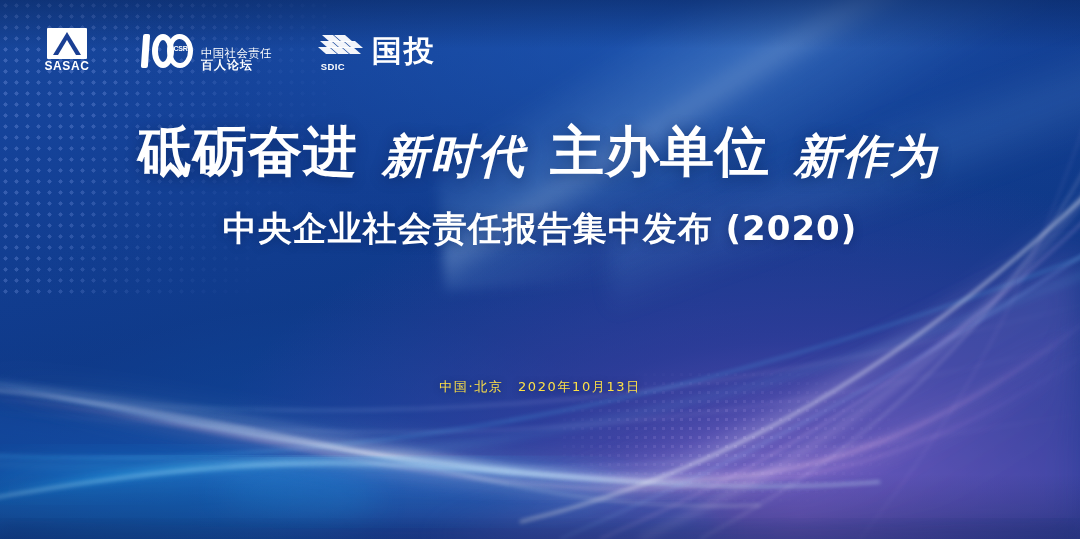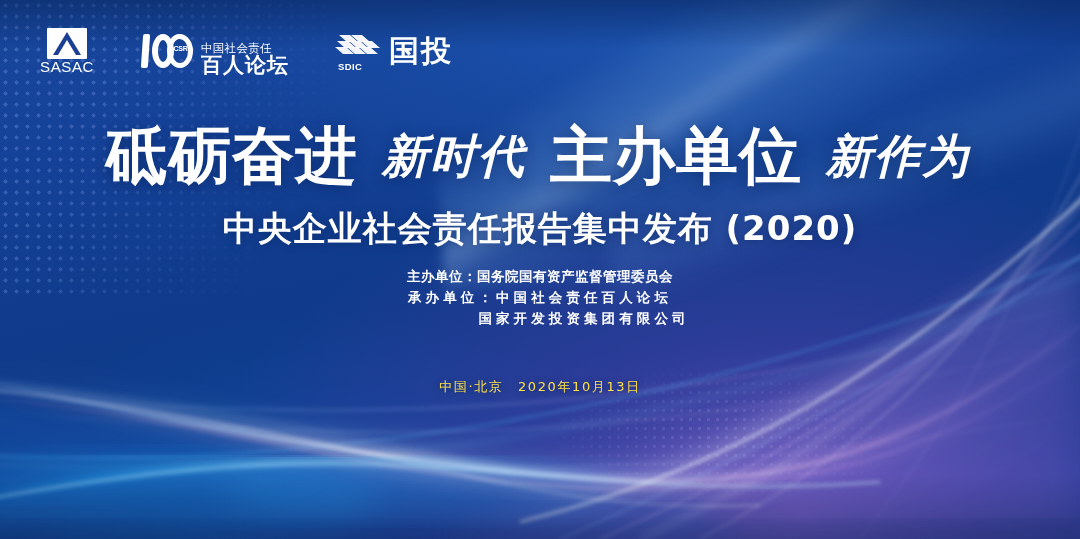--- a/index.html
+++ b/index.html
@@ -116,22 +116,22 @@
     position: absolute;
     left: 50%; top: 12px;
     transform: translateX(-50%);
     width: 0; height: 0;
     border-left: 9px solid transparent;
     border-right: 9px solid transparent;
     border-bottom: 15px solid #ffffff;
   }
   .logo-sasac .wm {
     margin-top: 1px;
-    font-size: 15px;
-    font-weight: normal;
+    font-size: 12px;
+    font-weight: bold;
     letter-spacing: 0.6px;
     color: #ffffff;
     line-height: 13px;
     font-family: "Liberation Sans", sans-serif;
   }
 
   .logo-csr {
     margin-left: 48px;
     display: flex; align-items: center; gap: 7px;
   }
@@ -174,21 +174,21 @@
   }
   .logo-csr .ztext { line-height: 1.05; margin-top: 16px; }
   .logo-csr .ztext .t1 {
     font-size: 11.5px;
     letter-spacing: 0.3px;
     color: #fff;
     font-family: "DejaVu Sans", sans-serif;
     white-space: nowrap;
   }
   .logo-csr .ztext .t2 {
-    font-size: 21px;
+    font-size: 12px;
     font-weight: bold;
     letter-spacing: 1px;
     color: #fff;
     font-family: "DejaVu Sans", sans-serif;
     white-space: nowrap;
   }
 
   .logo-sdic {
     margin-left: 46px;
     display: flex; align-items: center; gap: 8px;
@@ -219,24 +219,24 @@
   
   .headline {
     position: absolute;
     left: 0; right: 0; top: 120px;
     text-align: center;
     white-space: nowrap;
     color: #ffffff;
     text-shadow: 0 2px 14px rgba(5,25,70,0.45);
   }
   .headline .seg {
-    font-size: 62px;
+    font-size: 54px;
     line-height: 72px;
     font-weight: bold;
-    font-family: Liberation Serif, serif;
+    font-family: Liberation Mono, monospace;
     letter-spacing: 1px;
     vertical-align: middle;
   }
   .headline .seg.calli {
     font-size: 46px;
     font-style: italic;
     font-weight: bold;
     letter-spacing: 2px;
     font-family: "DejaVu Serif", serif;
     padding: 0 4px;
@@ -435,21 +435,16 @@
     </div>
 
   </div>
 
   <div class="headline">
     <span class="seg">砥砺奋进</span><span class="gap"></span><span class="seg calli">新时代</span><span class="gap"></span><span class="seg">主办单位</span><span class="gap"></span><span class="seg calli">新作为</span>
   </div>
 
   <div class="subtitle">中央企业社会责任报告集中发布 (2020)</div>
 
-  <div class="orgs">
-    <div class="line">主办单位：国务院国有资产监督管理委员会</div>
-    <div class="line wide">承办单位：中国社会责任百人论坛</div>
-    <div class="line wide2">国家开发投资集团有限公司</div>
-  </div>
 
   <div class="dateline">中国·北京　2020年10月13日</div>
 
 </div>
 
 </body></html>

